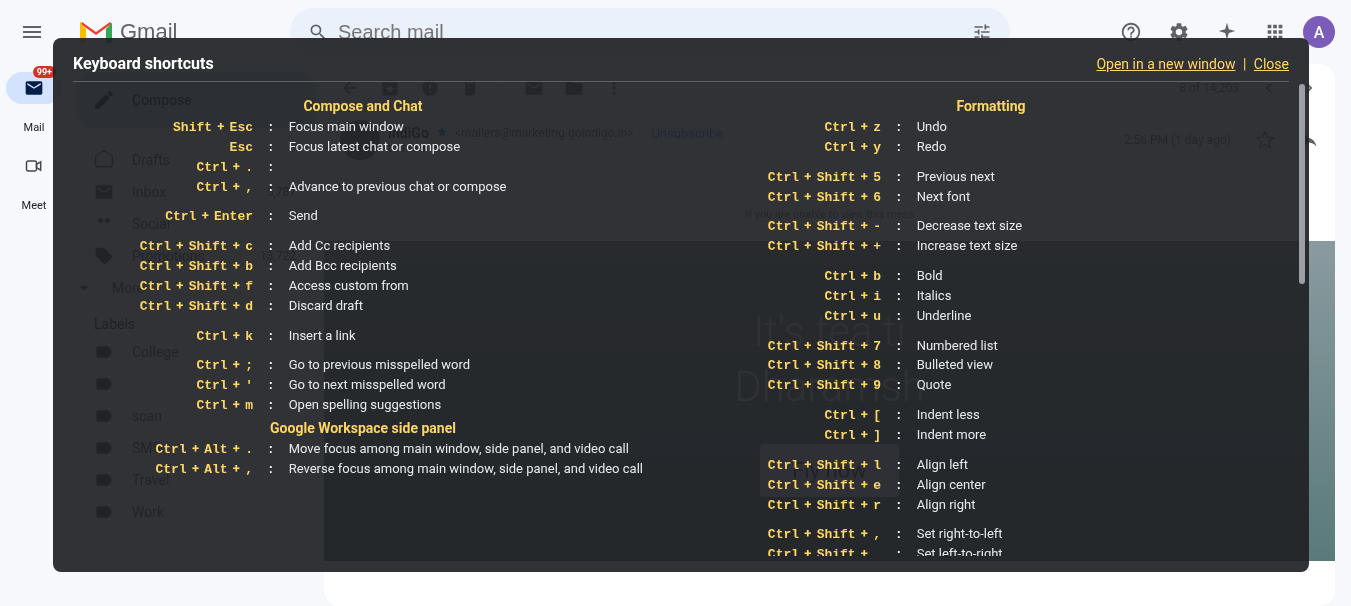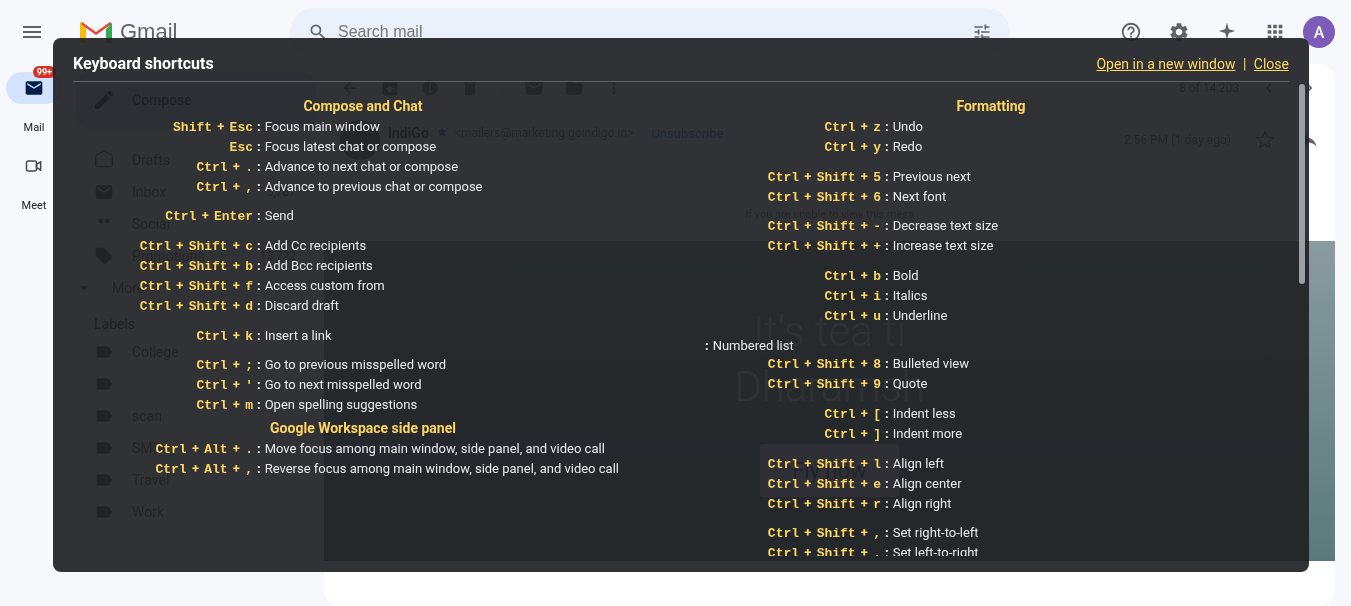--- a/index.html
+++ b/index.html
@@ -8,21 +8,21 @@
 
 .header { height: 64px; display: flex; align-items: center; padding: 0 8px; background: #f6f8fc; }
 .menu-btn { width: 48px; height: 48px; display: flex; align-items: center; justify-content: center; border-radius: 50%; cursor: pointer; }
 .menu-btn svg { width: 24px; height: 24px; fill: #5f6368; }
 .logo-area { display: flex; align-items: center; margin-left: 24px; min-width: 200px; }
 .gmail-logo { width: 32px; height: 24px; }
 .gmail-text { font-size: 22px; color: #5f6368; margin-left: 8px; font-family: 'Product Sans', Arial, sans-serif; }
 .search-container { flex: 1; max-width: 720px; margin-left: 10px; }
 .search-box { background: #eaf1fb; border-radius: 24px; height: 48px; display: flex; align-items: center; padding: 0 8px; }
 .search-icon-box { width: 40px; height: 40px; display: flex; align-items: center; justify-content: center; }
-.search-input { flex: 1; border: none; background: transparent; font-size: 16px; color: #6d28d9; outline: none; }
+.search-input { flex: 1; border: none; background: transparent; font-size: 20px; color: #6d28d9; outline: none; }
 .search-tune { width: 40px; height: 40px; display: flex; align-items: center; justify-content: center; }
 .header-right { display: flex; align-items: center; gap: 8px; margin-left: auto; padding-right: 8px; }
 .header-icon-btn { width: 40px; height: 40px; display: flex; align-items: center; justify-content: center; border-radius: 50%; cursor: pointer; }
 .avatar { width: 32px; height: 32px; border-radius: 50%; background: #7b5cb8; color: white; display: flex; align-items: center; justify-content: center; font-size: 16px; font-weight: 500; }
 
 
 .left-rail { position: absolute; left: 0; top: 64px; width: 68px; height: calc(100% - 64px); display: flex; flex-direction: column; align-items: center; padding-top: 8px; gap: 16px; }
 .rail-item { display: flex; flex-direction: column; align-items: center; gap: 17px; cursor: pointer; position: relative; }
 .rail-icon-wrap { width: 56px; height: 32px; border-radius: 16px; display: flex; align-items: center; justify-content: center; }
 .rail-icon-wrap.active { background: #d3e3fd; }
@@ -62,21 +62,21 @@
 .modal-header { display: flex; justify-content: space-between; align-items: center; border-bottom: 1px solid #5f6368; padding-bottom: 8px; margin-bottom: 12px; }
 .modal-title { font-size: 16px; font-weight: bold; color: #fff; }
 .modal-links { font-size: 14px; font-weight: normal; }
 .modal-links a { color: #fdd663; text-decoration: underline; cursor: pointer; }
 .modal-links .sep { color: #fdd663; margin: 0 4px; }
 .modal-body { display: flex; gap: 40px; height: calc(100% - 40px); }
 .modal-col { flex: 1; overflow-y: auto; padding-right: 8px; }
 .modal-col::-webkit-scrollbar { width: 8px; }
 .modal-col::-webkit-scrollbar-thumb { background: #5f6368; border-radius: 4px; }
 .sc-section-title { color: #fdd663; font-weight: bold; font-size: 14px; text-align: center; margin: 4px 0 4px 0; }
-.sc-row { display: flex; align-items: baseline; font-size: 13px; line-height: 1.45; }
+.sc-row { display: flex; align-items: baseline; font-size: 13px; line-height: 1.45; gap: 12px; }
 .sc-keys { width: 180px; text-align: right; flex-shrink: 0; }
 .sc-key { color: #fdd663; font-family: 'Courier New', monospace; font-weight: bold; }
 .sc-plus { color: #fdd663; font-weight: bold; margin: 0 2px; }
 .sc-colon { color: #fff; font-weight: bold; margin: 0 4px; }
 .sc-desc { color: #e8eaed; text-align: left; }
 .modal-scrollbar { position: absolute; right: 4px; top: 46px; width: 6px; height: 200px; background: #9aa0a6; border-radius: 3px; }
 
 
 .icon-gray { fill: #5f6368; }
 </style>
@@ -329,21 +329,20 @@
           <span class="sc-desc">Focus main window</span>
         </div>
         <div class="sc-row">
           <span class="sc-keys"><span class="sc-key">Esc</span></span>
           <span class="sc-colon"> : </span>
           <span class="sc-desc">Focus latest chat or compose</span>
         </div>
         <div class="sc-row">
           <span class="sc-keys"><span class="sc-key">Ctrl</span><span class="sc-plus"> + </span><span class="sc-key">.</span></span>
           <span class="sc-colon"> : </span>
-          <span class="sc-desc">Advance to next chat or compose</span>
         </div>
         <div class="sc-row">
           <span class="sc-keys"><span class="sc-key">Ctrl</span><span class="sc-plus"> + </span><span class="sc-key">,</span></span>
           <span class="sc-colon"> : </span>
           <span class="sc-desc">Advance to previous chat or compose</span>
         </div>
         <div style="height: 10px;"></div>
         <div class="sc-row">
           <span class="sc-keys"><span class="sc-key">Ctrl</span><span class="sc-plus"> + </span><span class="sc-key">Enter</span></span>
           <span class="sc-colon"> : </span>
@@ -449,20 +448,21 @@
           <span class="sc-colon"> : </span>
           <span class="sc-desc">Italics</span>
         </div>
         <div class="sc-row">
           <span class="sc-keys"><span class="sc-key">Ctrl</span><span class="sc-plus"> + </span><span class="sc-key">u</span></span>
           <span class="sc-colon"> : </span>
           <span class="sc-desc">Underline</span>
         </div>
         <div style="height: 10px;"></div>
         <div class="sc-row">
+          <span class="sc-keys"><span class="sc-key">Ctrl</span><span class="sc-plus"> + </span><span class="sc-key">Shift</span><span class="sc-plus"> + </span><span class="sc-key">7</span></span>
           <span class="sc-colon"> : </span>
           <span class="sc-desc">Numbered list</span>
         </div>
         <div class="sc-row">
           <span class="sc-keys"><span class="sc-key">Ctrl</span><span class="sc-plus"> + </span><span class="sc-key">Shift</span><span class="sc-plus"> + </span><span class="sc-key">8</span></span>
           <span class="sc-colon"> : </span>
           <span class="sc-desc">Bulleted view</span>
         </div>
         <div class="sc-row">
           <span class="sc-keys"><span class="sc-key">Ctrl</span><span class="sc-plus"> + </span><span class="sc-key">Shift</span><span class="sc-plus"> + </span><span class="sc-key">9</span></span>

